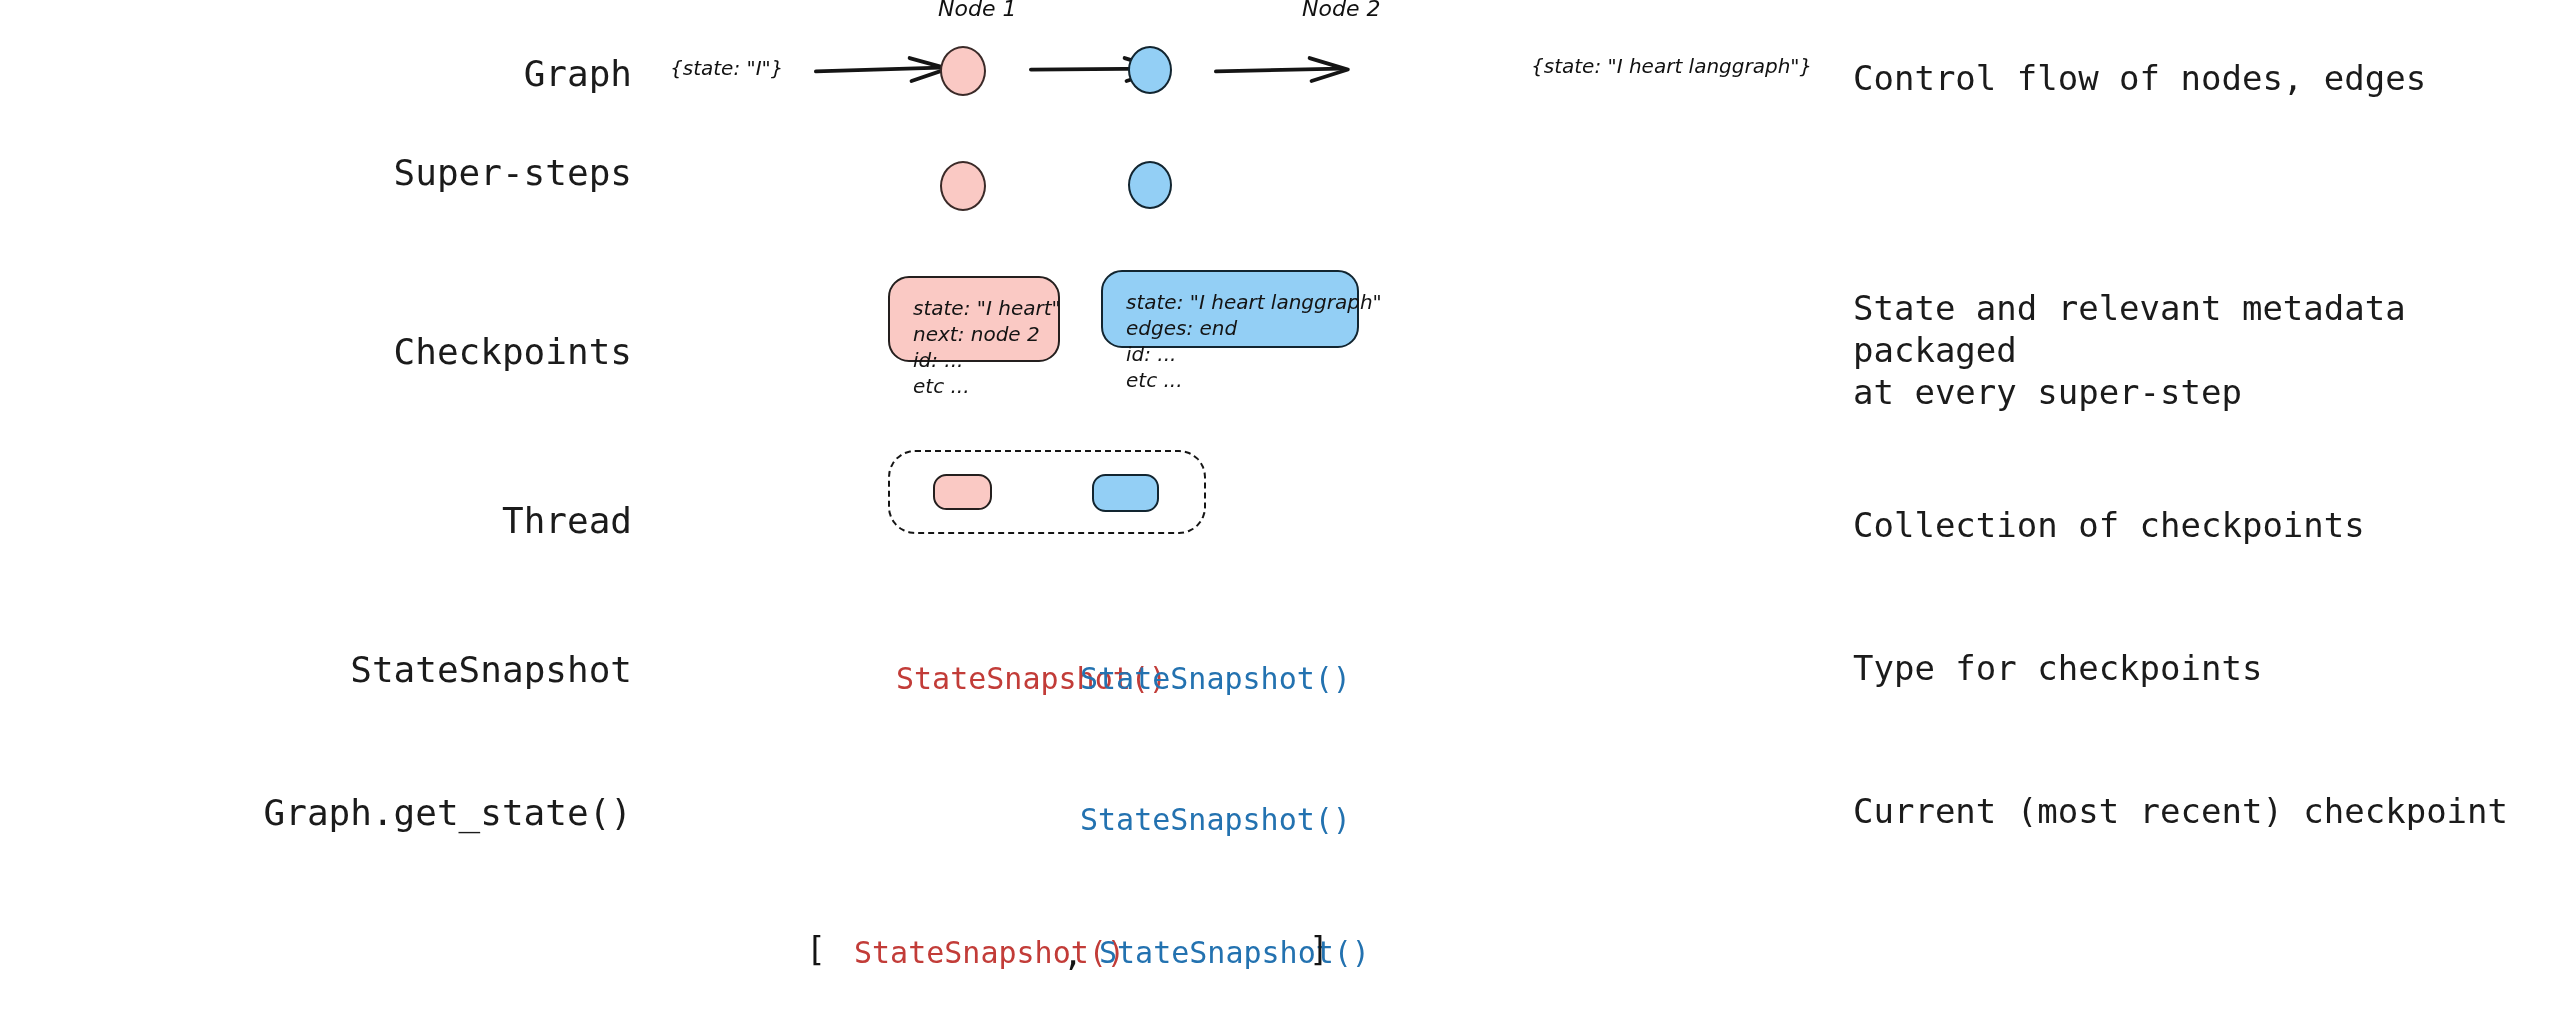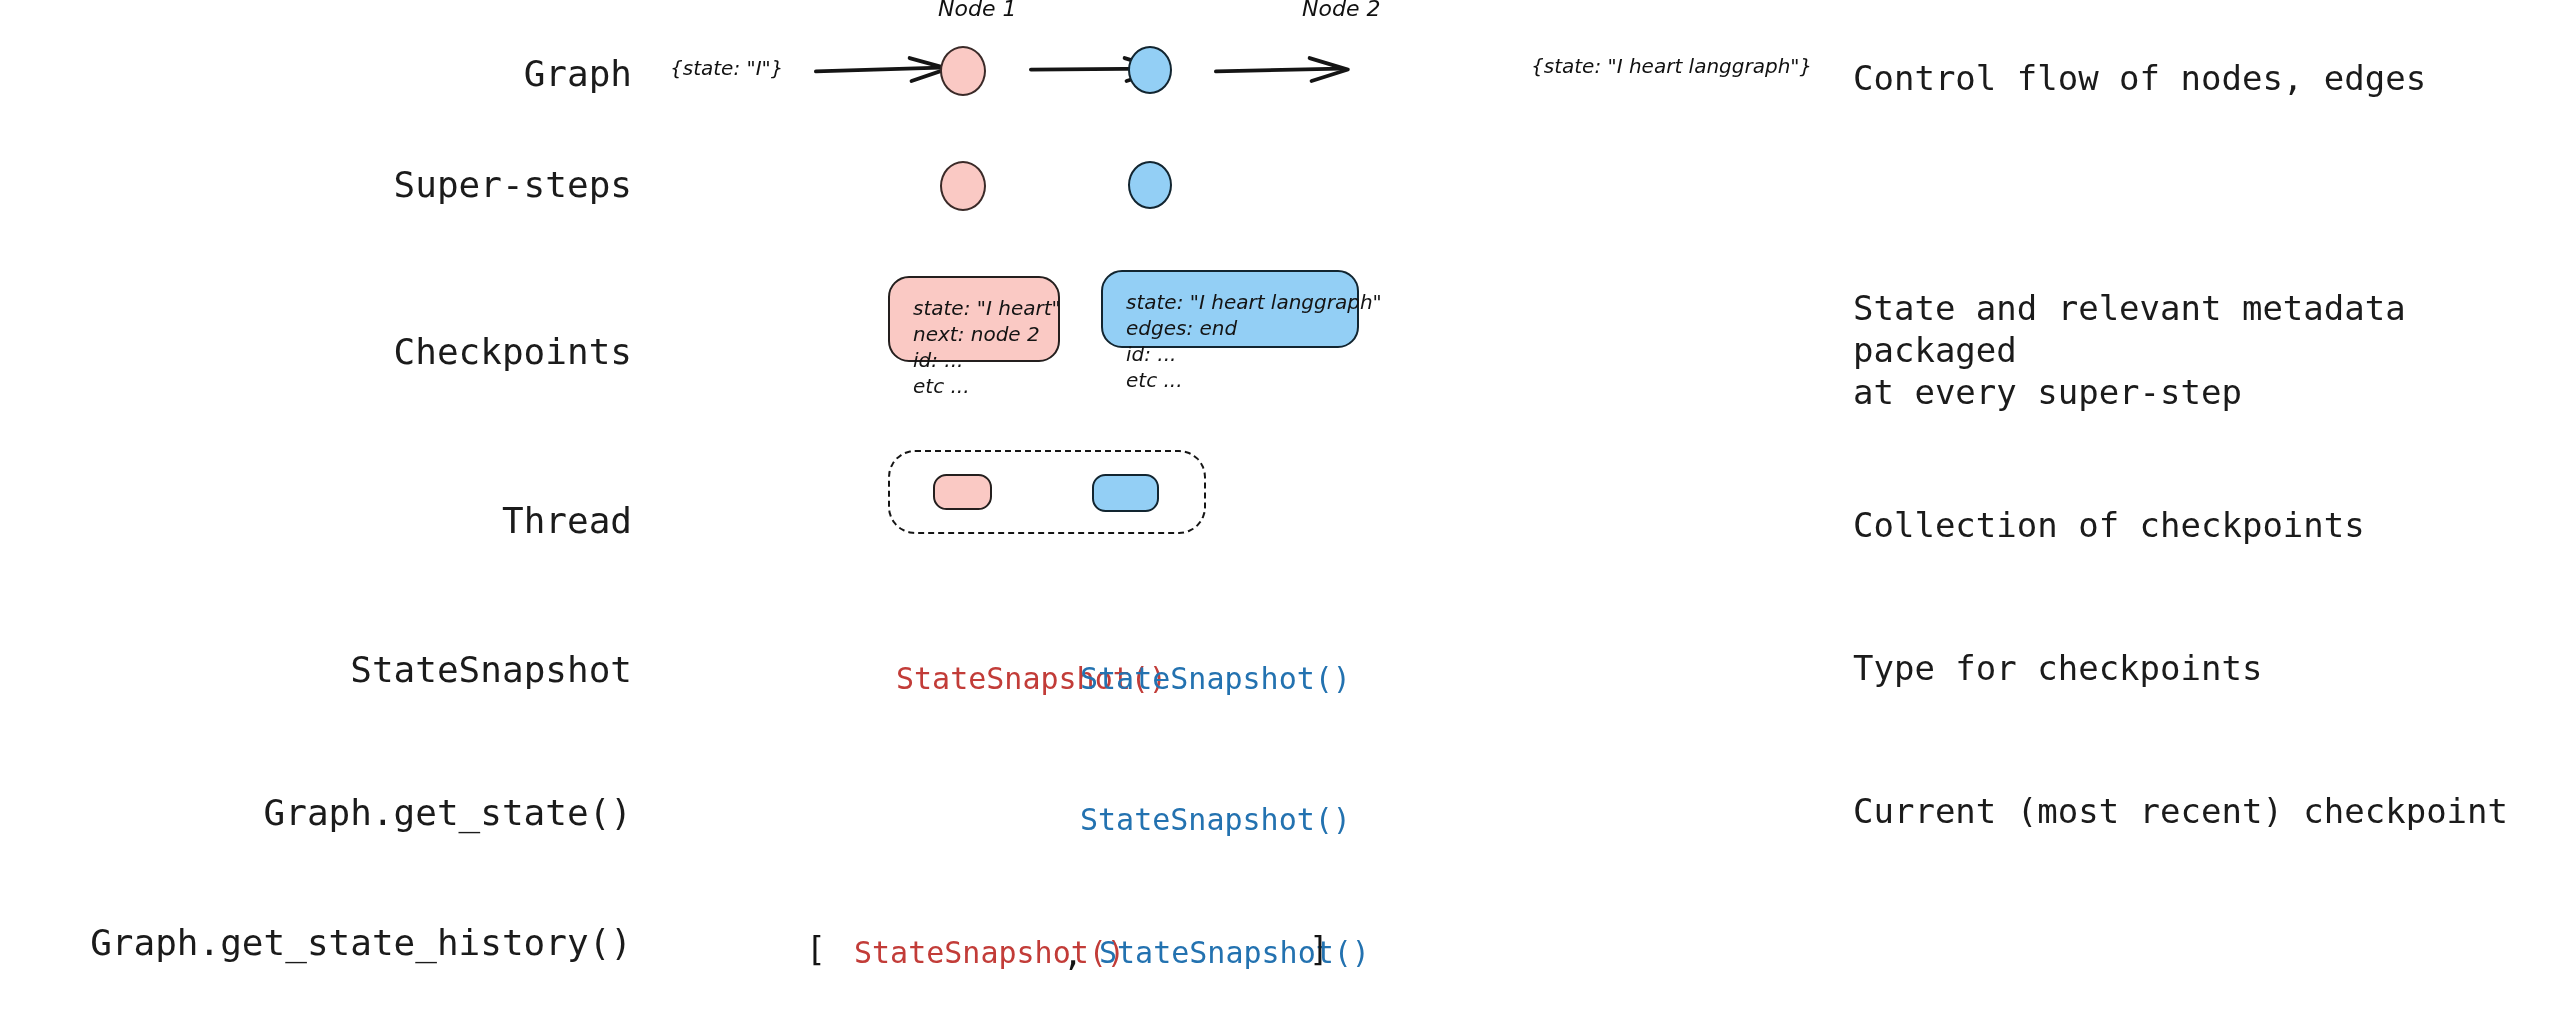--- a/index.html
+++ b/index.html
@@ -127,26 +127,25 @@
   .code-blue{color:#2372b0;}
   .code-dark{color:#141414;font-size:33px;}
 
   svg{overflow:visible;}
 </style>
 </head>
 <body>
 
 <div class="label-col">
   <div class="row-label" style="top:73px">Graph</div>
-  <div class="row-label" style="top:184px">Super-steps</div>
+  <div class="row-label" style="top:172px">Super-steps</div>
   <div class="row-label" style="top:351px">Checkpoints</div>
   <div class="row-label" style="top:520px">Thread</div>
   <div class="row-label" style="top:669px">StateSnapshot</div>
   <div class="row-label" style="top:812px">Graph.get_state()</div>
-  <div class="row-label" style="top:942px">Graph.get_state_history()</div>
 </div>
 
 <div class="canvas">
 
   <div class="hand-small" style="left:38px;top:56px;">{state: "I"}</div>
 
   <svg class="abs" style="left:182px;top:56px;" width="153" height="29" viewBox="0 0 160 30">
     <path d="M2,16 L132,12" stroke="#151515" stroke-width="4" fill="none" stroke-linecap="round"></path>
     <path d="M100,2 L140,13 L102,26" stroke="#151515" stroke-width="4" fill="none" stroke-linecap="round" stroke-linejoin="round"></path>
   </svg>

